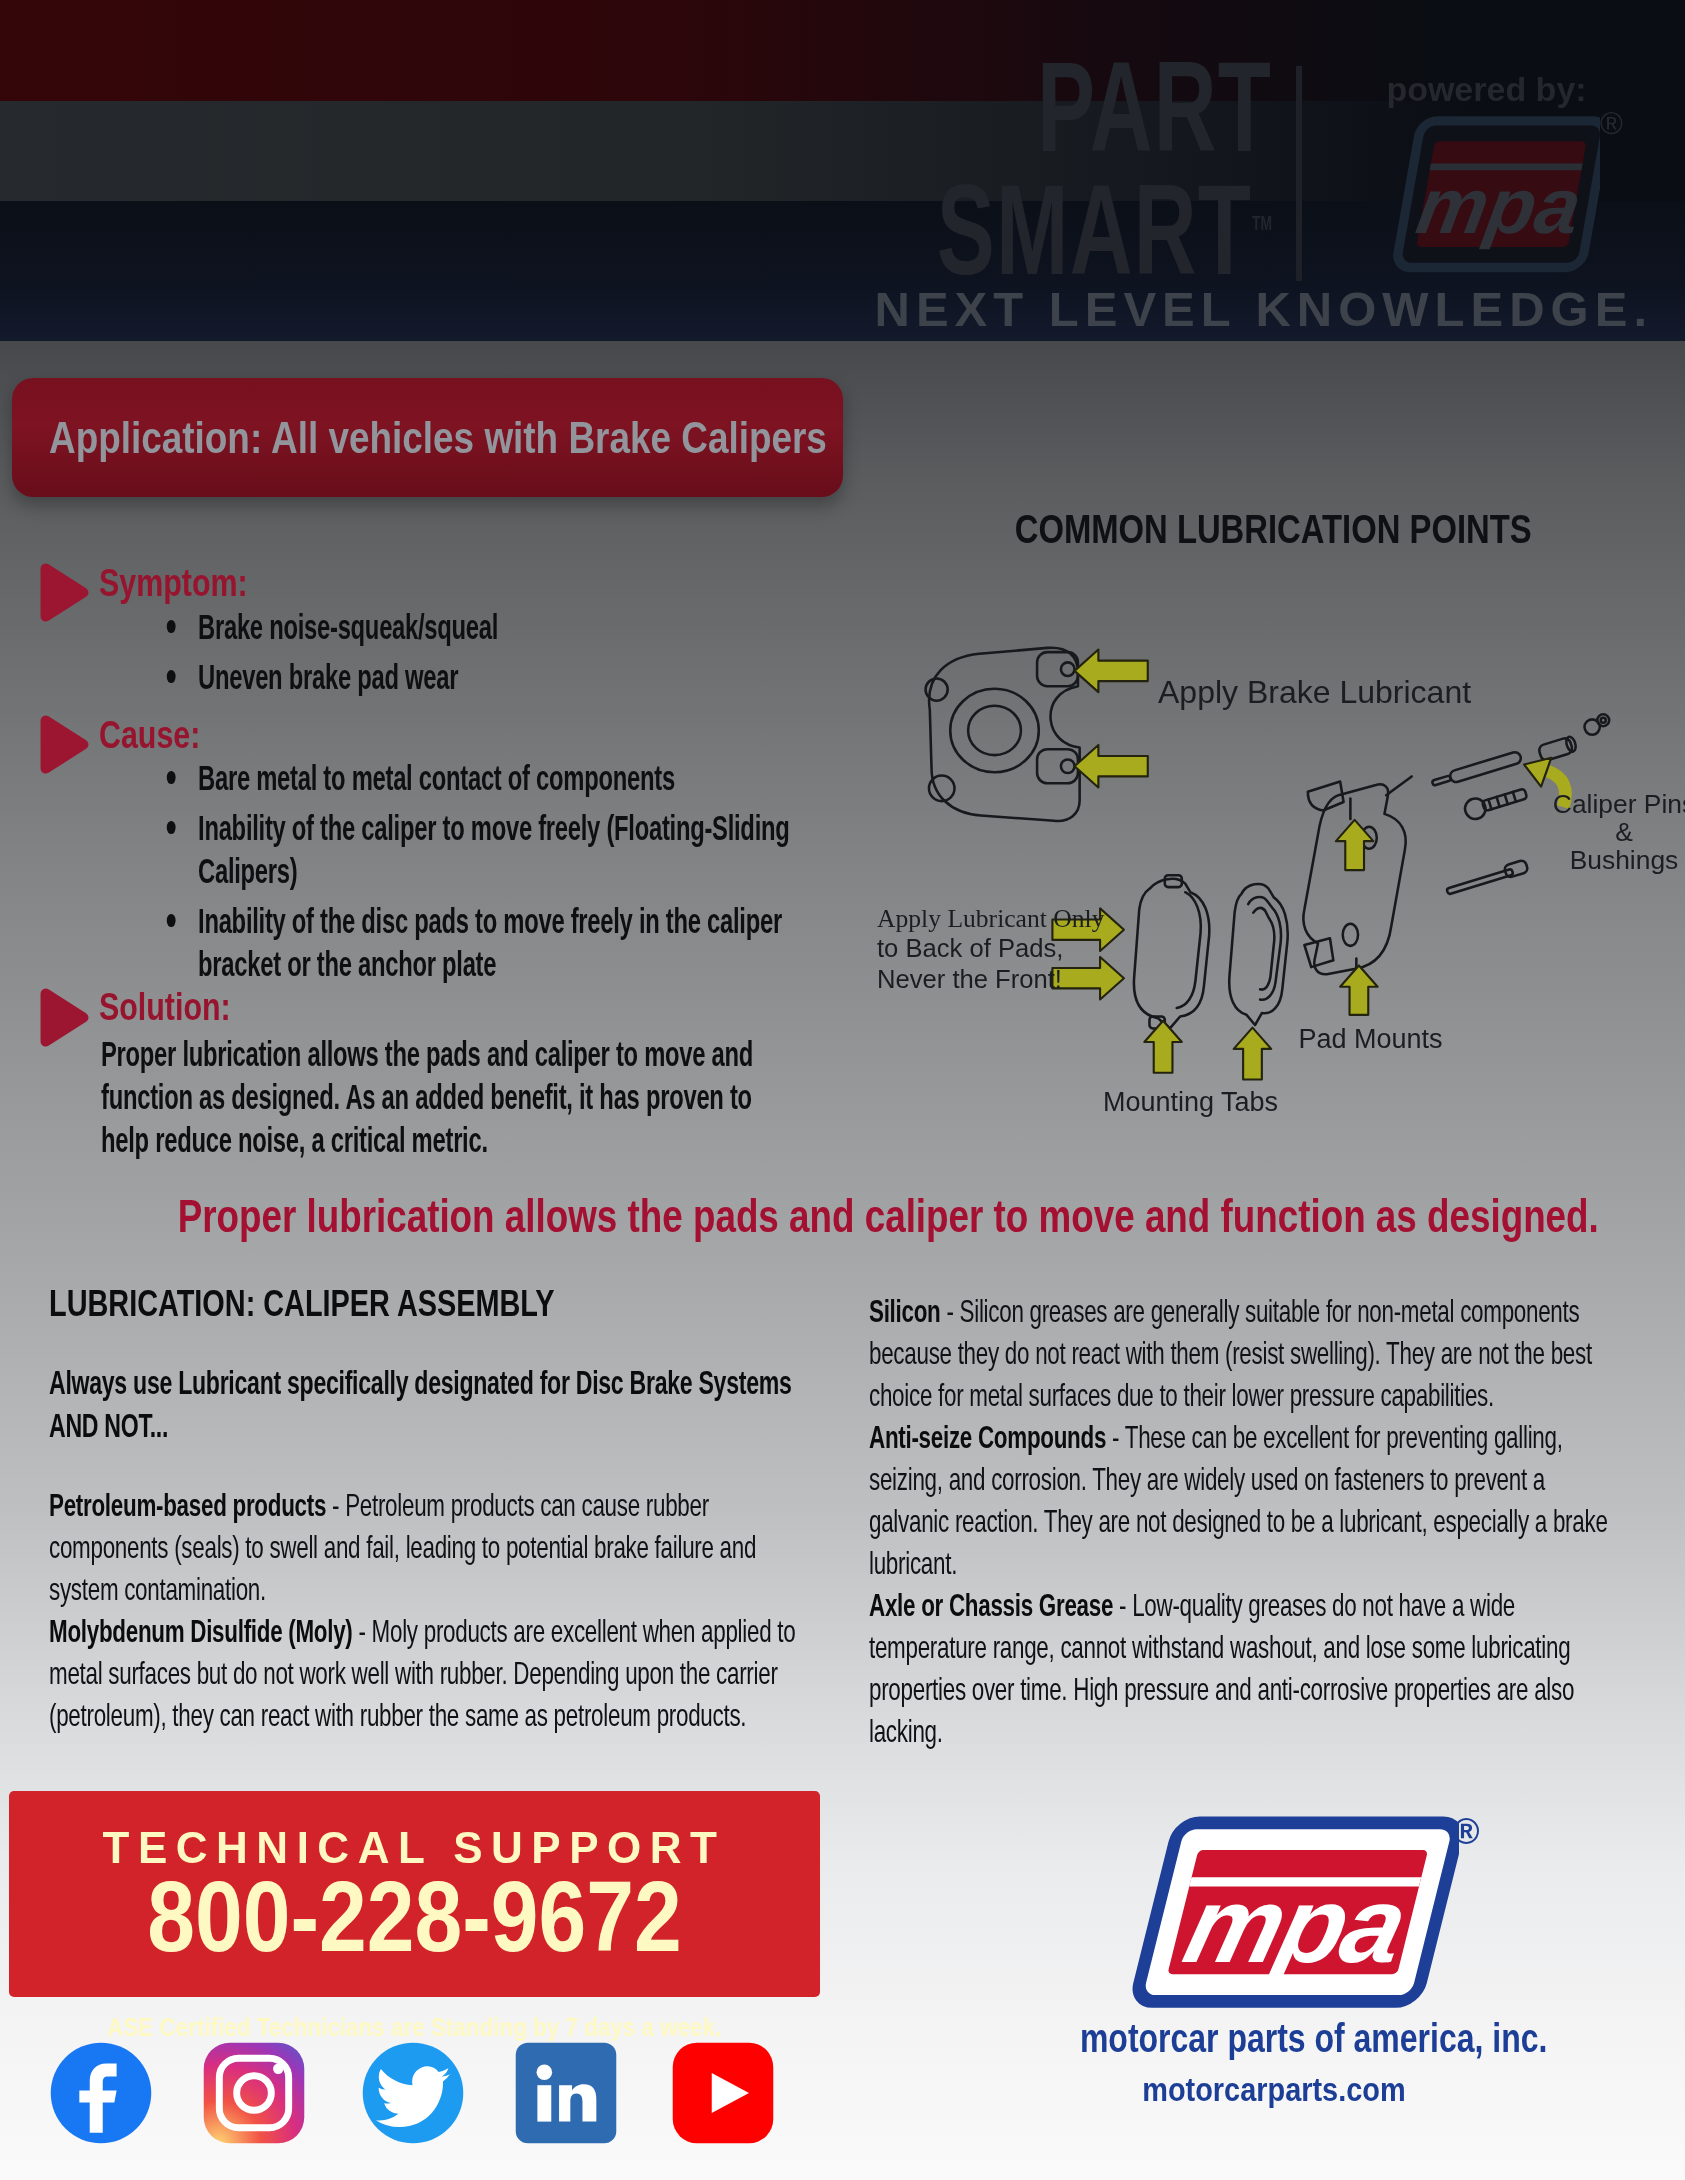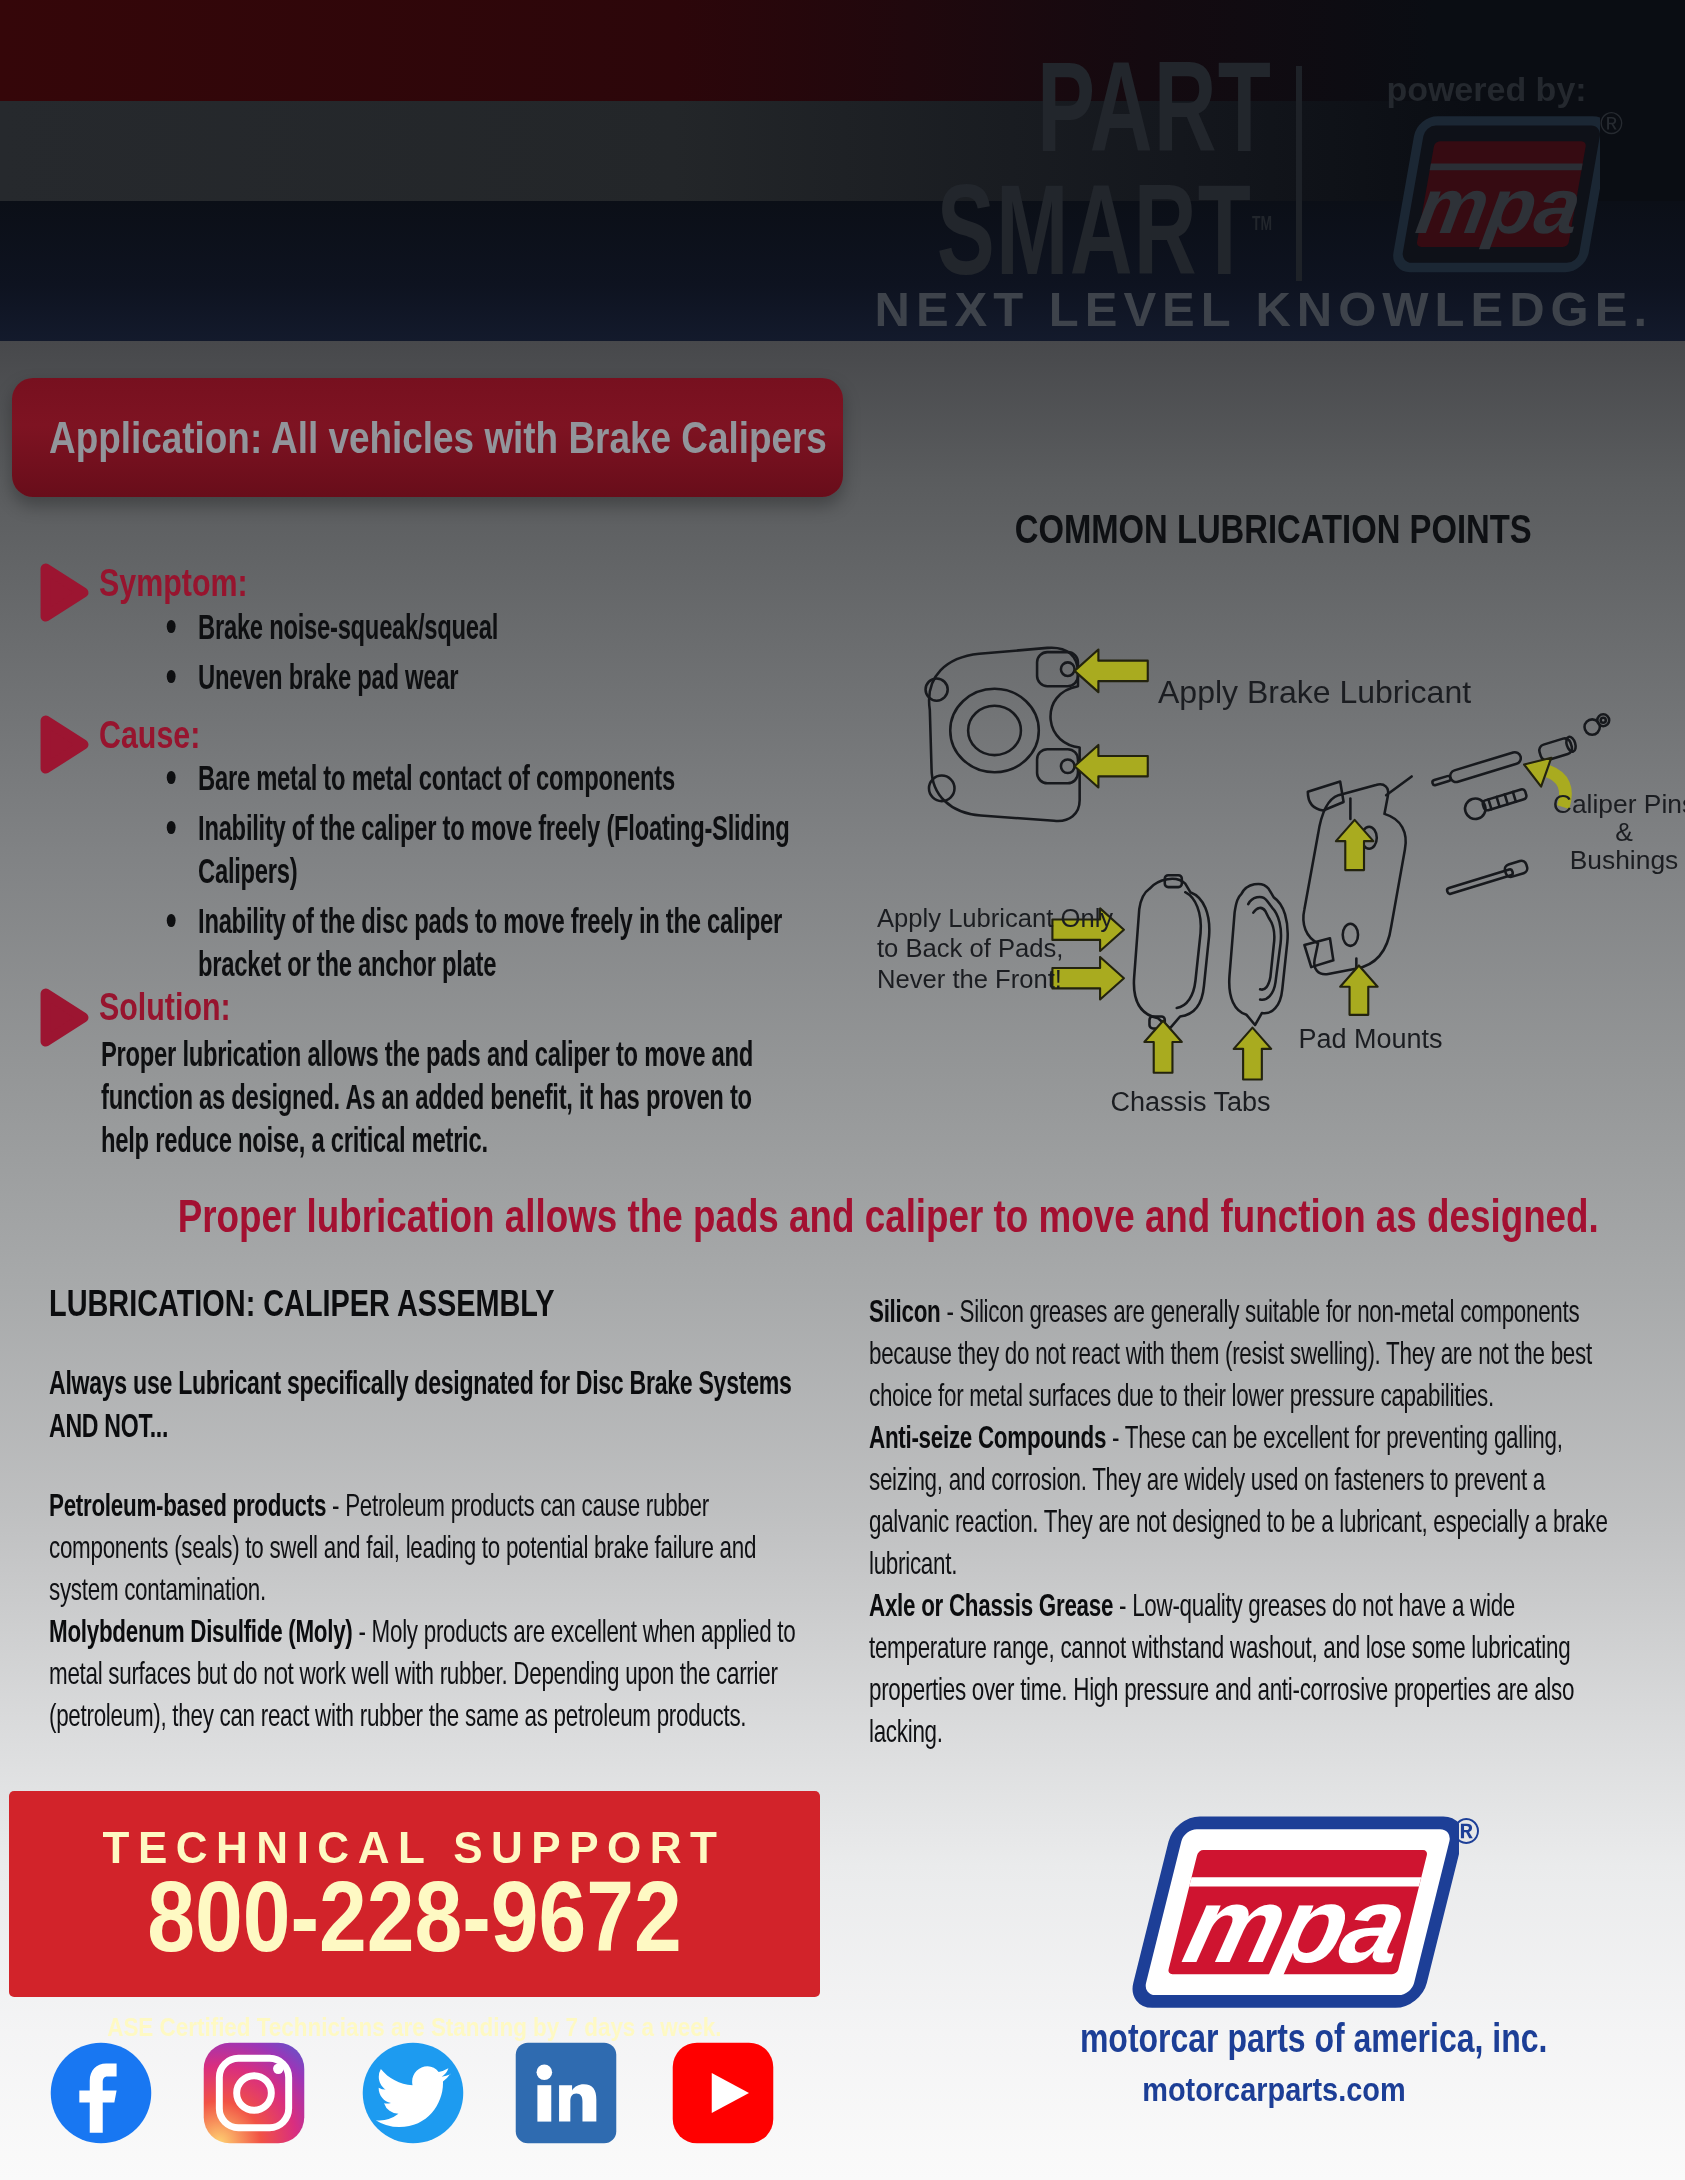--- a/index.html
+++ b/index.html
@@ -228,24 +228,24 @@
           <rect class="art" x="668" y="438" width="80" height="7" rx="3"></rect>
           <rect class="art" x="740" y="432" width="26" height="15" rx="6"></rect>
         </g>
       </g>
 
       <path d="M806,356 Q816,324 788,314" fill="none" stroke="#a9ab1f" stroke-width="15"></path>
       <polygon class="arrow" points="792,298 760,306 780,332"></polygon>
     </svg>
 
     <div class="dlabel" style="left:281px;top:170px;">Apply Brake Lubricant</div>
-    <div class="dlabel-sm" style="left:0px;top:399px;width:181px;text-align:right;">Apply Lubricant Only</div>
+    <div class="dlabel-sm" style="left:0px;top:399px;width:181px;text-align:right;font-family:Liberation Serif, serif;">Apply Lubricant Only</div>
     <div class="dlabel-sm" style="left:0px;top:429px;width:181px;text-align:right;">to Back of Pads,</div>
     <div class="dlabel-sm" style="left:0px;top:460px;width:181px;text-align:center;">Never the Front!</div>
-    <div class="dlabel-sm" style="left:203px;top:583px;width:221px;text-align:center;font-size:27px;">Chassis Tabs</div>
+    <div class="dlabel-sm" style="left:203px;top:583px;width:221px;text-align:center;font-size:27px;">Mounting Tabs</div>
     <div class="dlabel-sm" style="left:400px;top:520px;width:187px;text-align:center;font-size:27px;">Pad Mounts</div>
     <div class="dlabel-sm" style="left:666px;top:285px;width:162px;text-align:center;font-size:26.4px;">Caliper Pins</div>
     <div class="dlabel-sm" style="left:666px;top:313px;width:162px;text-align:center;font-size:26.4px;">&amp;</div>
     <div class="dlabel-sm" style="left:666px;top:341px;width:162px;text-align:center;font-size:26.4px;">Bushings</div>
   </div>
 
   <div class="headline">
     <span>Proper lubrication allows the pads and caliper to move and function as designed.</span>
   </div>
 

